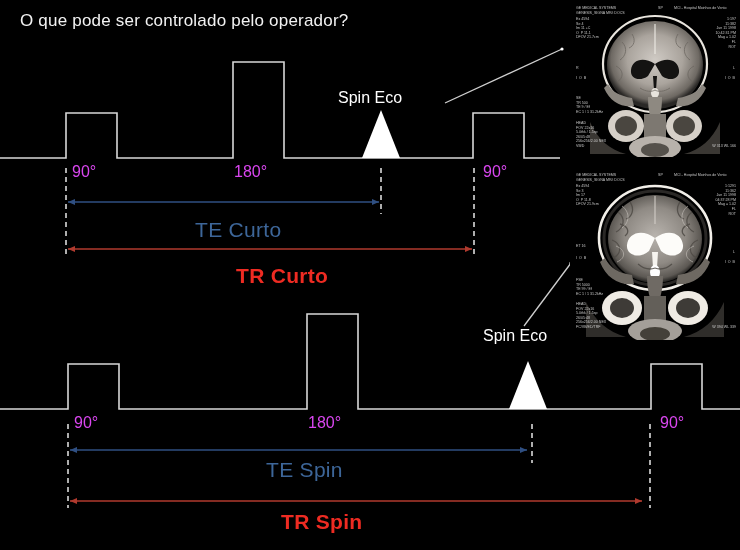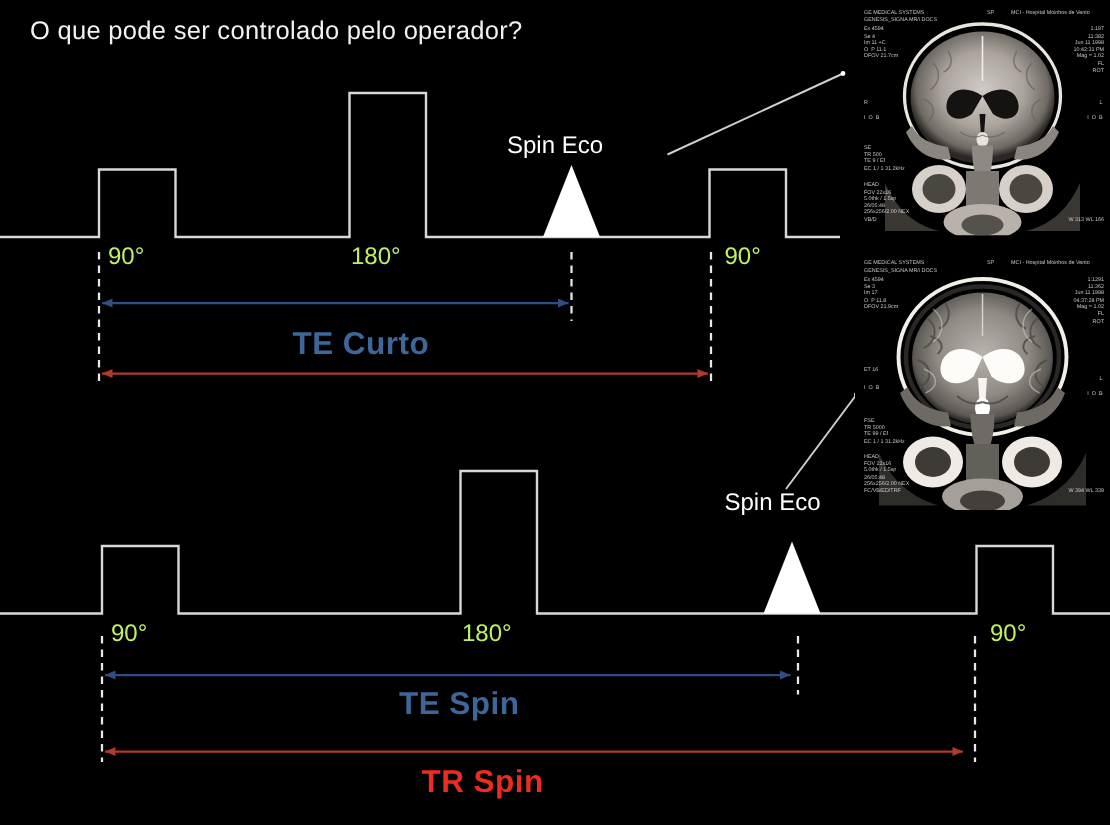--- a/index.html
+++ b/index.html
@@ -11,24 +11,24 @@
   .stage{position:absolute;left:0;top:0;width:740px;height:550px;background:#000;}
 
   .title{
     position:absolute;left:20px;top:11px;
     font-size:17px;color:#f2f2f2;letter-spacing:.2px;white-space:nowrap;
   }
 
   .svg-layer{position:absolute;left:0;top:0;width:740px;height:550px;}
 
   .lbl{position:absolute;white-space:nowrap;}
-  .deg{font-size:16px;color:#bef264;}
+  .deg{font-size:16px;color:#d946ef;}
   .echo-lbl{font-size:16px;color:#ffffff;}
 
-  .te-lbl{font-size:21px;font-weight:bold;letter-spacing:.3px;}
+  .te-lbl{font-size:21px;font-weight:normal;letter-spacing:.3px;}
   .tr-lbl{font-size:21px;font-weight:bold;letter-spacing:.3px;}
 
   
   .mri{
     position:absolute;overflow:hidden;background:#000;
   }
   .mri .scan{position:absolute;left:0;top:0;width:100%;height:100%;}
   .mri-ovl{
     position:absolute;left:0;top:0;width:100%;height:100%;
     color:#d8d8d8;font-family:"Liberation Sans","DejaVu Sans",sans-serif;
@@ -103,20 +103,21 @@
     </g>
   </svg>
 
   <div class="lbl deg" style="left:72px;top:163px;">90°</div>
   <div class="lbl deg" style="left:234px;top:163px;">180°</div>
   <div class="lbl deg" style="left:483px;top:163px;">90°</div>
 
   <div class="lbl echo-lbl" style="left:338px;top:89px;">Spin Eco</div>
 
   <div class="lbl te-lbl" style="left:195px;top:218px;color:#3d6699;">TE Curto</div>
+  <div class="lbl tr-lbl" style="left:236px;top:264px;color:#ee2b22;">TR Curto</div>
 
   <div class="lbl deg" style="left:74px;top:414px;">90°</div>
   <div class="lbl deg" style="left:308px;top:414px;">180°</div>
   <div class="lbl deg" style="left:660px;top:414px;">90°</div>
 
   <div class="lbl echo-lbl" style="left:483px;top:327px;">Spin Eco</div>
 
   <div class="lbl te-lbl" style="left:266px;top:458px;color:#3d6699;">TE Spin</div>
   <div class="lbl tr-lbl" style="left:281px;top:510px;color:#ee2b22;">TR Spin</div>
 

